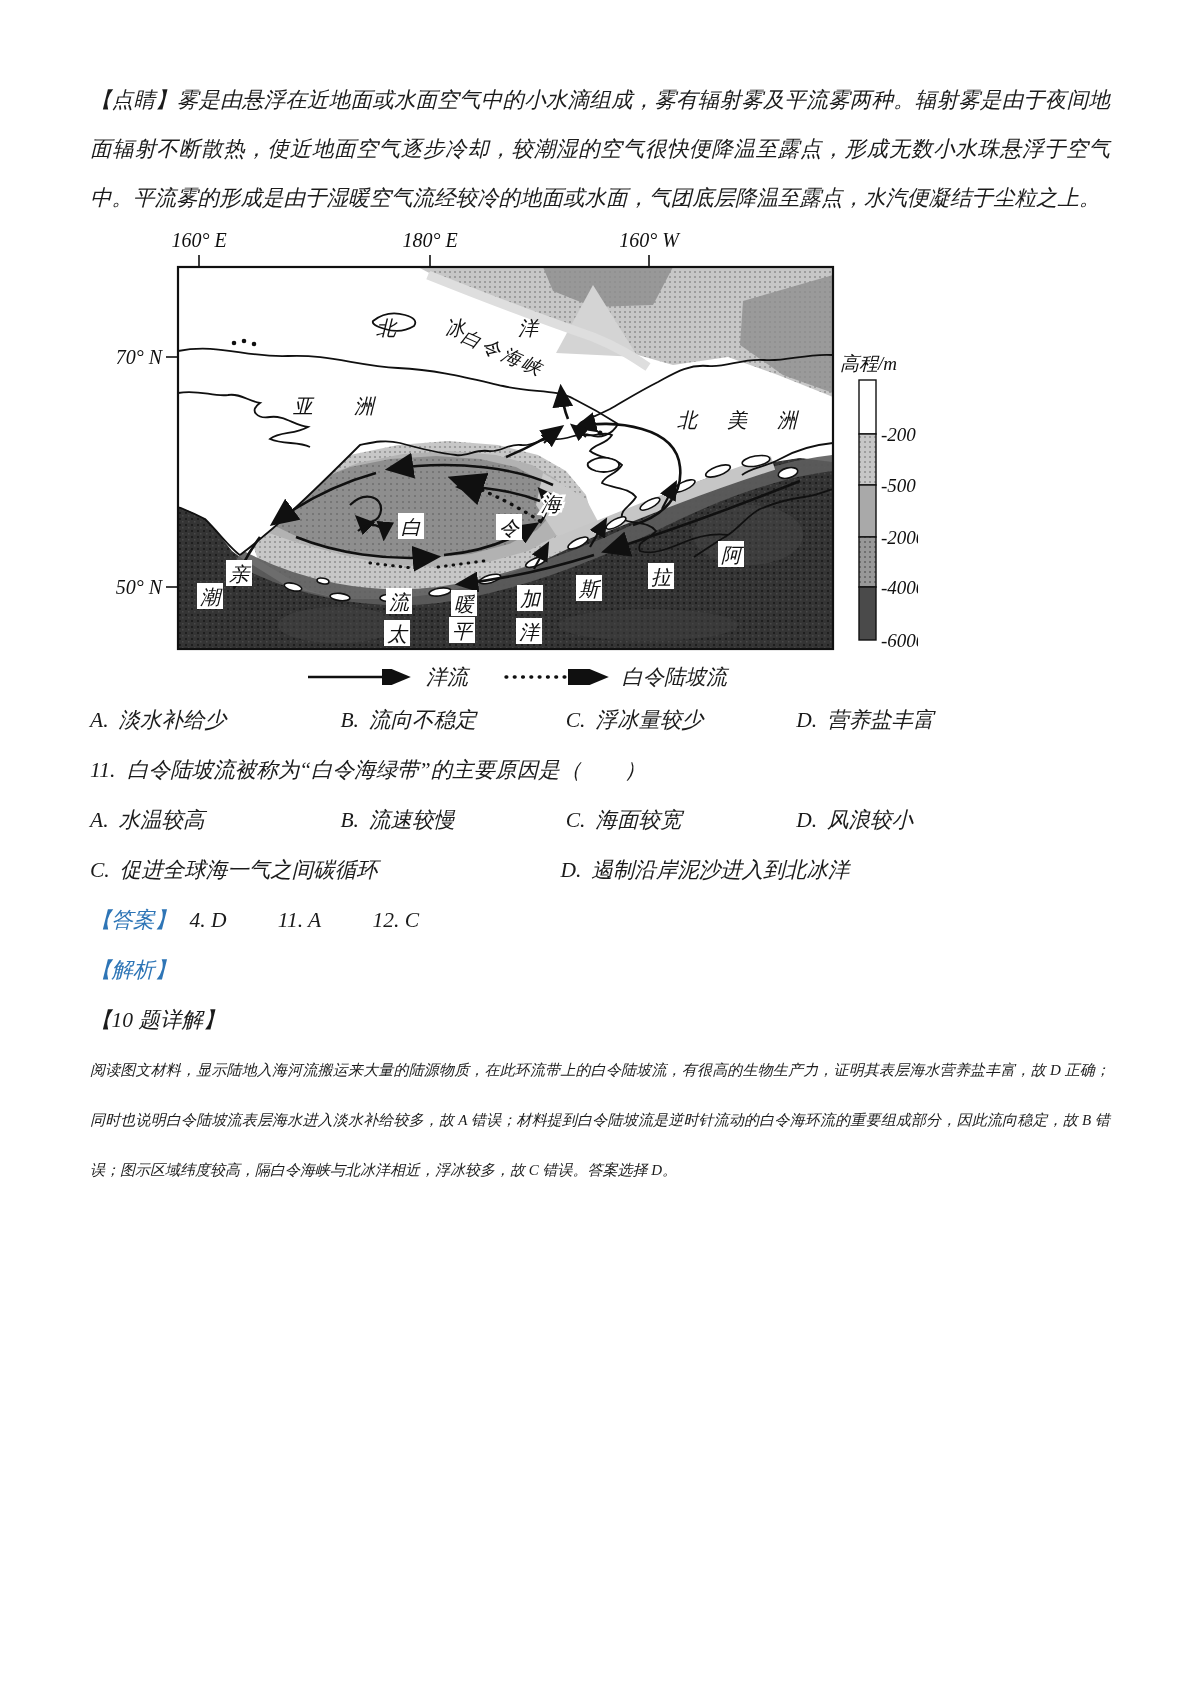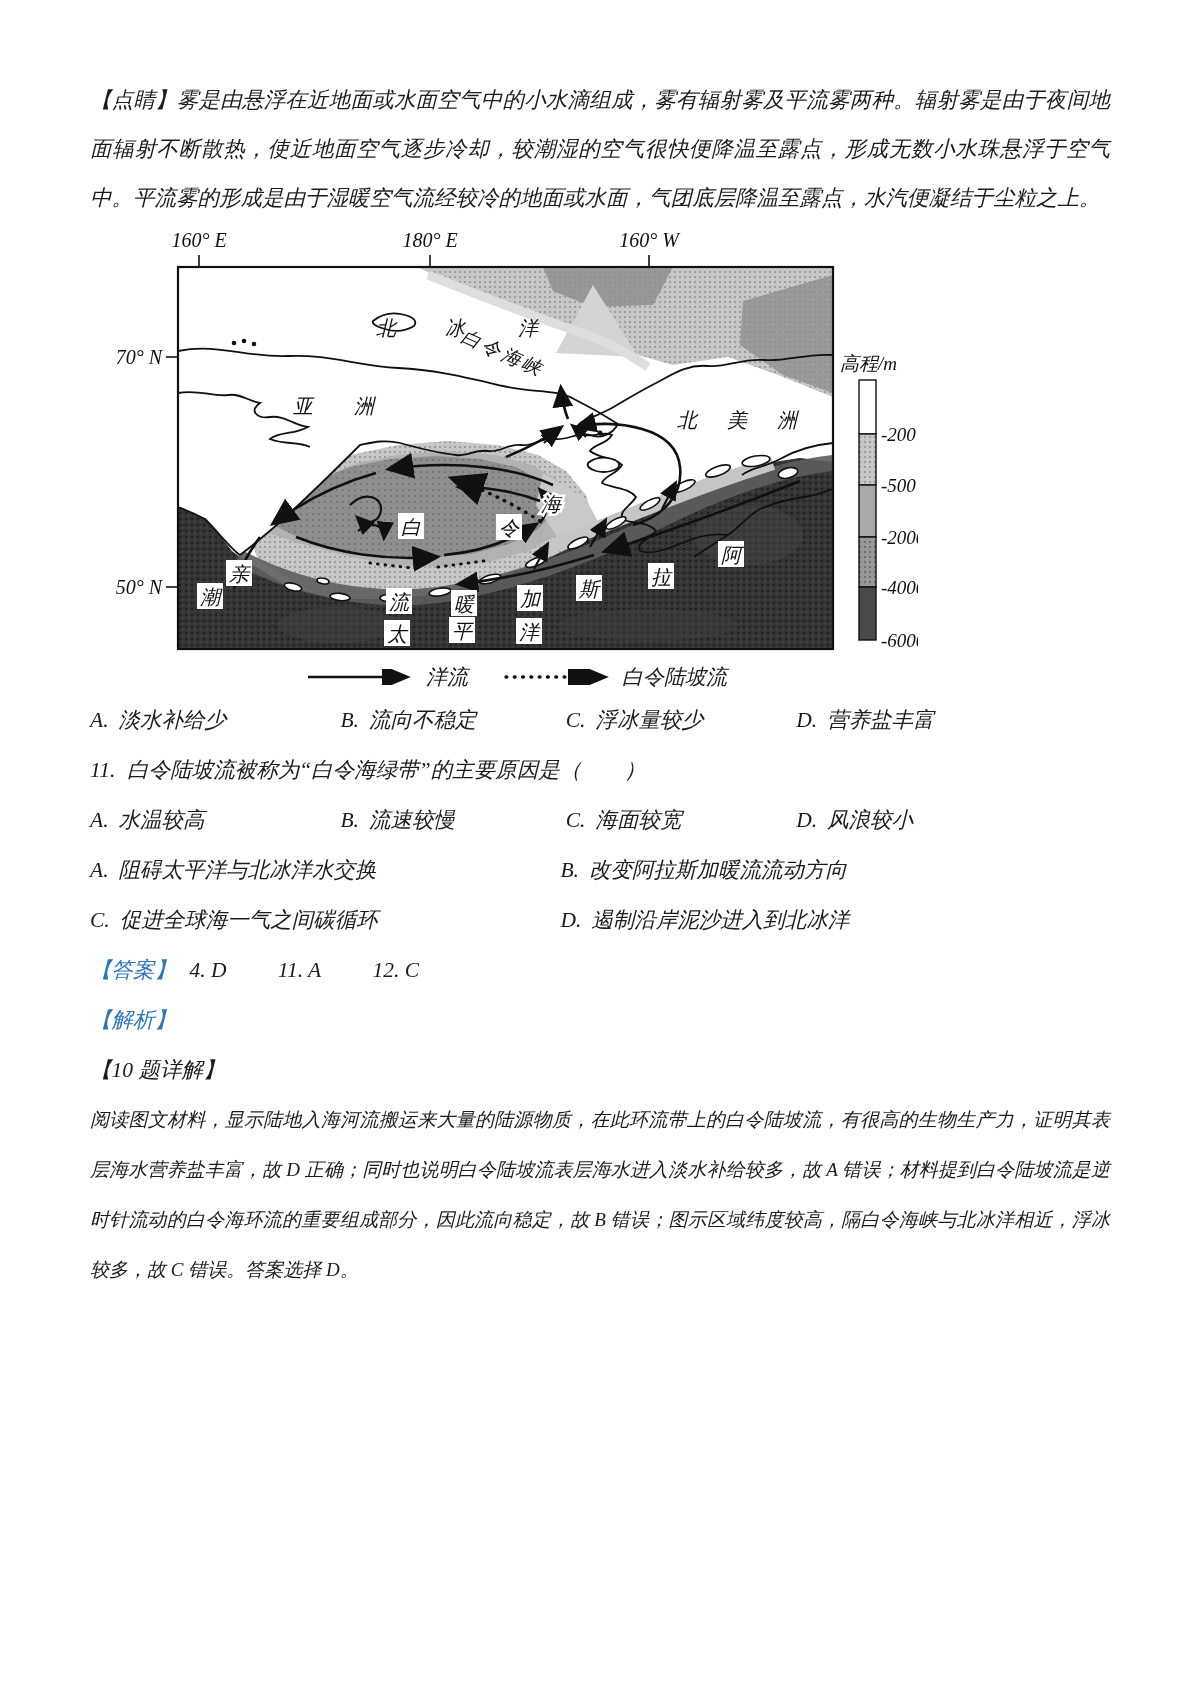--- a/index.html
+++ b/index.html
@@ -26,21 +26,21 @@
   .qline .qnum{margin-right:12px;}
   .optrow{font-size:21.5px;line-height:50px;margin:0;white-space:nowrap;}
   .optrow .opt{display:inline-block;}
   .optrow .opt .olabel{margin-right:10px;}
   .c1{width:245px;} .c2{width:220px;} .c3{width:225px;}
   .half{width:465px;}
   .ansrow{font-size:21.5px;line-height:50px;margin:0;}
   .blue{color:#2E75B6;}
   .ansrow .ans-item{margin:0 46px 0 0;}
   .ansrow .tag{margin-right:8px;}
-  .exp{font-size:19px;line-height:50px;text-align:justify;margin:0;}
+  .exp{font-size:15px;line-height:50px;text-align:justify;margin:0;}
   .map-txt{font-family:"Liberation Serif","DejaVu Serif",serif;}
 </style>
 </head>
 <body>
 
 <div class="page">
 
   <p class="para">【点睛】雾是由悬浮在近地面或水面空气中的小水滴组成，雾有辐射雾及平流雾两种。辐射雾是由于夜间地面辐射不断散热，使近地面空气逐步冷却，较潮湿的空气很快便降温至露点，形成无数小水珠悬浮于空气中。平流雾的形成是由于湿暖空气流经较冷的地面或水面，气团底层降温至露点，水汽便凝结于尘粒之上。</p>
 
   <div class="fig">
@@ -323,24 +323,20 @@
 
   <p class="qline"><span class="qnum">11.</span><span>白令陆坡流被称为“白令海绿带”的主要原因是（　　）</span></p>
   <p class="optrow">
     <span class="opt c1"><span class="olabel">A.</span><span>水温较高</span></span>
     <span class="opt c2"><span class="olabel">B.</span><span>流速较慢</span></span>
     <span class="opt c3"><span class="olabel">C.</span><span>海面较宽</span></span>
     <span class="opt"><span class="olabel">D.</span><span>风浪较小</span></span>
   </p>
 
   <p class="optrow">
-    <span class="opt half"><span class="olabel">A.</span><span>阻碍太平洋与北冰洋水交换</span></span>
-    <span class="opt"><span class="olabel">B.</span><span>改变阿拉斯加暖流流动方向</span></span>
-  </p>
-  <p class="optrow">
     <span class="opt half"><span class="olabel">C.</span><span>促进全球海一气之间碳循环</span></span>
     <span class="opt"><span class="olabel">D.</span><span>遏制沿岸泥沙进入到北冰洋</span></span>
   </p>
 
   <p class="ansrow">
     <span class="tag blue">【答案】</span>
     <span class="ans-item">4. D</span>
     <span class="ans-item">11. A</span>
     <span class="ans-item">12. C</span>
   </p>

